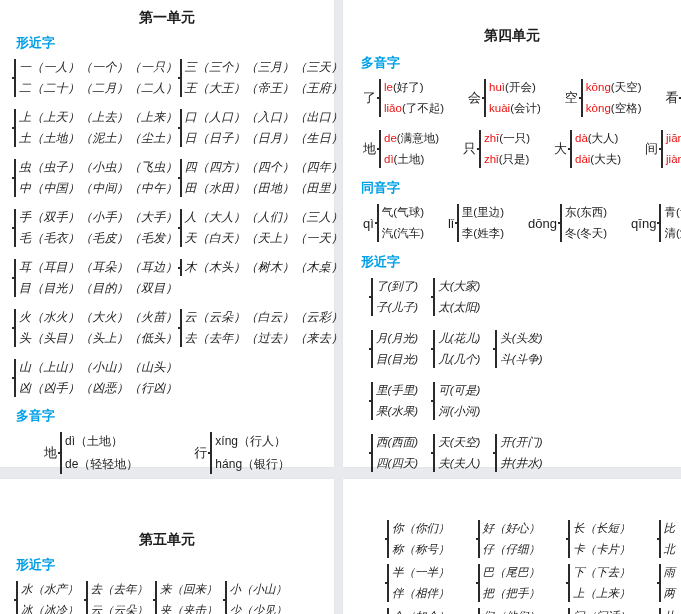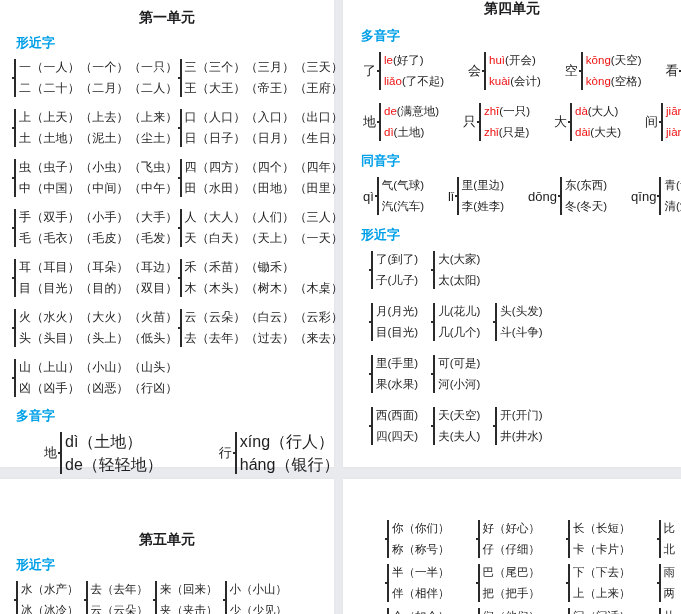--- a/index.html
+++ b/index.html
@@ -13,29 +13,29 @@
   }
   .canvas{position:relative;width:541px;height:614px;}
   .page{position:absolute;background:var(--page);box-shadow:0 0 2px rgba(0,0,0,0.06);}
   #pg0{left:0;top:0;width:334px;height:467px;}
   #pg1{left:343px;top:0;width:338px;height:467px;}
   #pg2{left:0;top:479px;width:334px;height:240px;}
   #pg3{left:343px;top:479px;width:338px;height:240px;}
 
   .ptitle{font-weight:bold;font-size:14px;text-align:center;white-space:nowrap;}
   #pg0 .ptitle{margin-top:9px;}
-  #pg1 .ptitle{}
+  #pg1 .ptitle{margin-top:27px;}
   #pg2 .ptitle{margin-top:52px;}
 
   .sec-heading{color:var(--blue);font-weight:bold;font-size:13px;margin:7px 0 5px 16px;}
   #pg1 .sec-heading{margin:9px 0 5px 18px;}
 
   
   .prow{display:flex;align-items:flex-start;}
-  .pgroup{display:flex;align-items:stretch;}
+  .pgroup{display:flex;align-items:stretch;font-style:italic;}
   .pcol{display:flex;flex-direction:column;}
   .pline{white-space:nowrap;}
 
   .brk{width:5px;flex:none;position:relative;align-self:stretch;margin:1px 2px 1px 0;}
   .brk::before{content:"";position:absolute;left:2px;top:1px;bottom:1px;width:2px;background:var(--brace);}
   .brk::after{content:"";position:absolute;left:0;top:50%;margin-top:-1px;width:3px;height:2px;background:var(--brace);}
 
   #pg0 .prow{margin:0 0 8px 12px;}
   #pg0 .pairs{margin-top:3px;}
   #pg0 .pline{font-size:12px;line-height:21px;letter-spacing:0.2px;}
@@ -55,21 +55,21 @@
   
   .fork{margin-top:2px;}
   .frow{display:flex;align-items:center;}
   .fentry{display:flex;align-items:center;}
   .fhead{font-size:13px;margin-right:1px;white-space:nowrap;}
   .fcol{display:flex;flex-direction:column;}
   .fline{white-space:nowrap;}
   .fork.red .fpre{color:var(--red);}
 
   #pg0 .frow{margin:2px 0 0 44px;gap:56px;}
-  #pg0 .fline{font-size:16px;line-height:23px;}
+  #pg0 .fline{font-size:12px;line-height:23px;}
 
   #pg1 .fork .frow{margin:0 0 9px 20px;gap:24px;}
   #pg1 .fline{font-size:11.5px;line-height:21px;}
 </style>
 </head>
 <body>
 
 <div class="canvas">
   <div class="page" id="pg0">
     <div class="ptitle">第一单元</div>
@@ -144,21 +144,20 @@
             <div class="pgroup">
               <div class="brk"></div>
               <div class="pcol">
                 <div class="pline">耳（耳目）（耳朵）（耳边）</div>
                 <div class="pline">目（目光）（目的）（双目）</div>
               </div>
             </div>
             <div class="pgroup">
               <div class="brk"></div>
               <div class="pcol">
-                <div class="pline">禾（禾苗）（锄禾）</div>
                 <div class="pline">木（木头）（树木）（木桌）</div>
               </div>
             </div>
           </div>
           <div class="prow">
             <div class="pgroup">
               <div class="brk"></div>
               <div class="pcol">
                 <div class="pline">火（水火）（大火）（火苗）</div>
                 <div class="pline">头（头目）（头上）（低头）</div>

